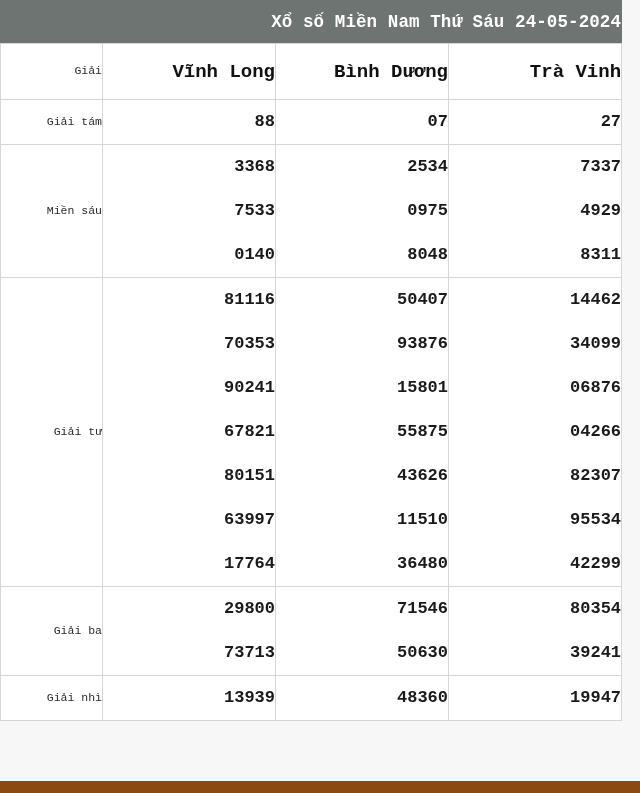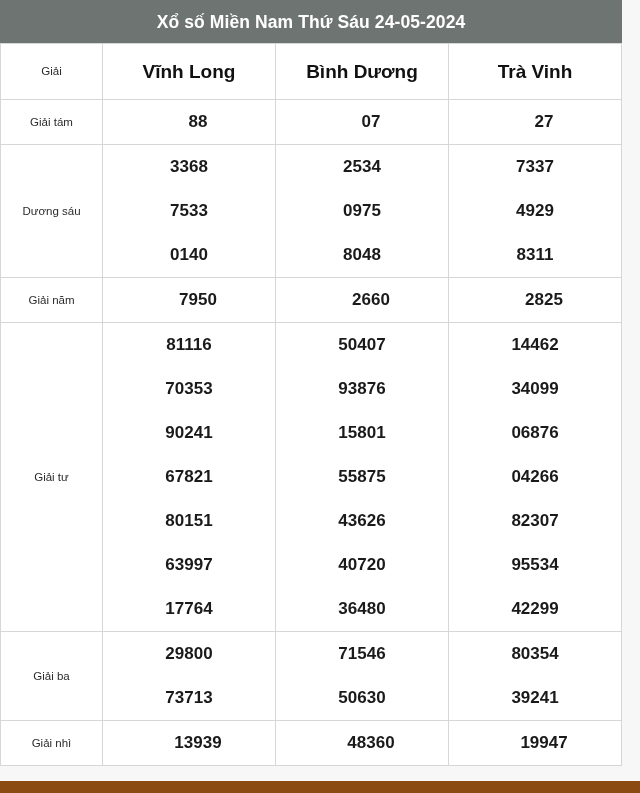--- a/index.html
+++ b/index.html
@@ -26,22 +26,23 @@
     border-collapse: collapse;
     table-layout: fixed;
     background: #ffffff;
   }
 
   table.lottery td, table.lottery th {
     border: 1px solid #d6d6d6;
     padding: 0;
     margin: 12px;
     vertical-align: middle;
-    text-align: center;
+    text-align: right;
     background: #ffffff;
+    font-family: Liberation Mono, monospace;
   }
 
   
   .title-bar {
     background: #6e7472 !important;
     color: #ffffff;
     font-size: 17.5px;
     font-weight: bold;
     height: 42px;
     line-height: 42px;
@@ -124,61 +125,55 @@
       </tr>
     </thead>
     <tbody id="results-body">
         <tr class="r-single">
           <td class="row-label">Giải tám</td>
           <td class="nums"><span class="nums-inline hl hl-sm">88</span></td>
           <td class="nums"><span class="nums-inline hl hl-sm">07</span></td>
           <td class="nums"><span class="nums-inline hl hl-sm">27</span></td>
         </tr>
         <tr>
-          <td class="row-label">Dương sáu</td>
+          <td class="row-label">Miền sáu</td>
           <td class="nums">
             <span class="n">3368</span>
             <span class="n">7533</span>
             <span class="n">0140</span>
           </td>
           <td class="nums">
             <span class="n">2534</span>
             <span class="n">0975</span>
             <span class="n">8048</span>
           </td>
           <td class="nums">
             <span class="n">7337</span>
             <span class="n">4929</span>
             <span class="n">8311</span>
           </td>
-        </tr>
-        <tr class="r-single">
-          <td class="row-label">Giải năm</td>
-          <td class="nums"><span class="nums-inline">7950</span></td>
-          <td class="nums"><span class="nums-inline">2660</span></td>
-          <td class="nums"><span class="nums-inline">2825</span></td>
         </tr>
         <tr>
           <td class="row-label">Giải tư</td>
           <td class="nums">
             <span class="n">81116</span>
             <span class="n">70353</span>
             <span class="n">90241</span>
             <span class="n">67821</span>
             <span class="n">80151</span>
             <span class="n">63997</span>
             <span class="n">17764</span>
           </td>
           <td class="nums">
             <span class="n">50407</span>
             <span class="n">93876</span>
             <span class="n">15801</span>
             <span class="n">55875</span>
             <span class="n">43626</span>
-            <span class="n">40720</span>
+            <span class="n">11510</span>
             <span class="n">36480</span>
           </td>
           <td class="nums">
             <span class="n">14462</span>
             <span class="n">34099</span>
             <span class="n">06876</span>
             <span class="n">04266</span>
             <span class="n">82307</span>
             <span class="n">95534</span>
             <span class="n">42299</span>

